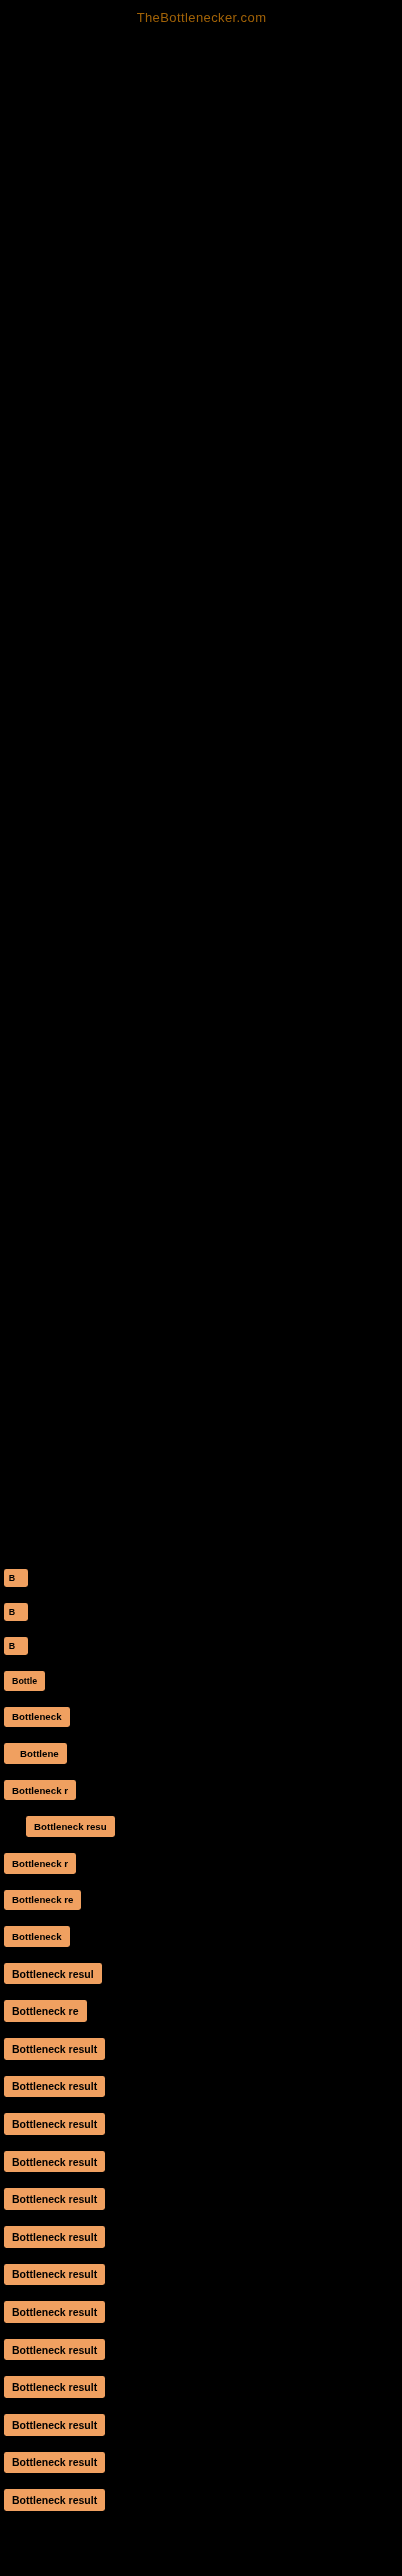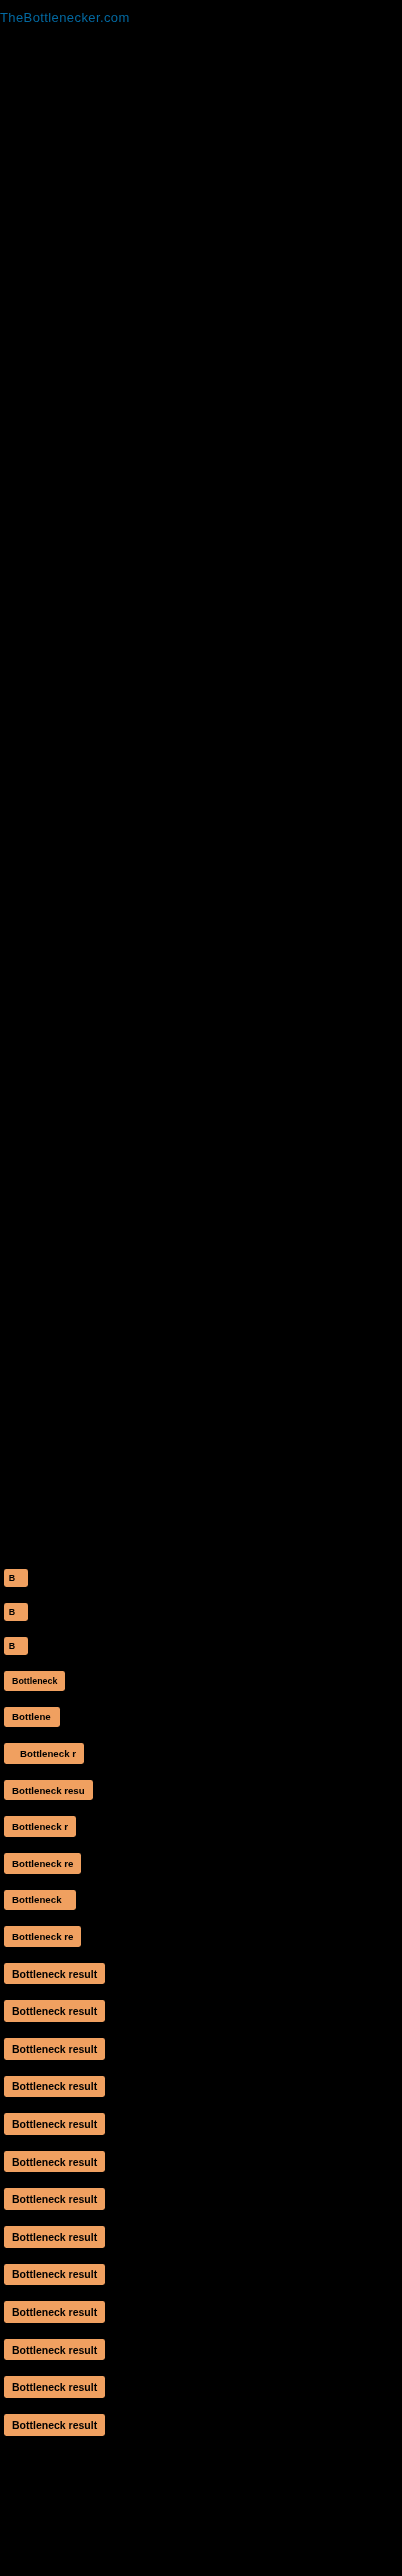--- a/index.html
+++ b/index.html
@@ -10,23 +10,23 @@
 
     body {
       background-color: #000;
       width: 403px;
       min-height: 2576px;
       font-family: Arial, sans-serif;
       position: relative;
     }
 
     .site-title {
-      color: #0369a1;
+      color: #a16207;
       font-size: 13px;
-      text-align: left;
+      text-align: center;
       padding: 9.7px 0 6.4px 0;
       letter-spacing: 0.4px;
     }
 
     .main-content {
       padding: 0 0 16px 0;
     }
 
     
     .chart-area {
@@ -61,21 +61,21 @@
     }
 
     
     .result-item:nth-child(1) .result-badge { min-width: 24px; font-size: 8.9px; padding: 4px 4.8px; }
     .result-item:nth-child(2) .result-badge { min-width: 24px; font-size: 8.9px; padding: 4px 4.8px; }
     .result-item:nth-child(3) .result-badge { min-width: 24px; font-size: 8.9px; padding: 4px 4.8px; }
     .result-item:nth-child(4) .result-badge { min-width: 40px; font-size: 8.9px; }
     .result-item:nth-child(5) .result-badge { min-width: 56px; font-size: 9.7px; }
     .result-item:nth-child(6) .result-badge { min-width: 52px; font-size: 9.7px; padding-left: 16px; }
     .result-item:nth-child(7) .result-badge { min-width: 64px; font-size: 9.7px; }
-    .result-item:nth-child(8) .result-badge { min-width: 72px; font-size: 9.7px; }
+    .result-item:nth-child(8) .result-badge { min-width: 72px; font-size: 9.7px; margin-left: 22px; }
     .result-item:nth-child(9) .result-badge { min-width: 68px; font-size: 9.7px; }
     .result-item:nth-child(10) .result-badge { min-width: 72px; font-size: 9.7px; }
     .result-item:nth-child(11) .result-badge { min-width: 60px; font-size: 9.7px; }
     .result-item:nth-child(12) .result-badge { min-width: 76px; font-size: 10.5px; }
     .result-item:nth-child(13) .result-badge { min-width: 72px; font-size: 10.5px; }
     .result-item:nth-child(14) .result-badge { min-width: 81px; font-size: 10.5px; }
     .result-item:nth-child(15) .result-badge { min-width: 89px; font-size: 10.5px; }
     .result-item:nth-child(16) .result-badge { min-width: 89px; font-size: 10.5px; }
     .result-item:nth-child(17) .result-badge { min-width: 89px; font-size: 10.5px; }
     .result-item:nth-child(18) .result-badge { min-width: 89px; font-size: 10.5px; }
@@ -101,39 +101,45 @@
   <div class="result-item">
         <span class="result-badge">B</span>
       </div>
       <div class="result-item">
         <span class="result-badge">B</span>
       </div>
       <div class="result-item">
         <span class="result-badge">B</span>
       </div>
       <div class="result-item">
+        <span class="result-badge">Bottle</span>
+      </div>
+      <div class="result-item">
         <span class="result-badge">Bottleneck</span>
       </div>
       <div class="result-item">
         <span class="result-badge">Bottlene</span>
       </div>
       <div class="result-item">
         <span class="result-badge">Bottleneck r</span>
       </div>
       <div class="result-item">
         <span class="result-badge">Bottleneck resu</span>
       </div>
       <div class="result-item">
         <span class="result-badge">Bottleneck r</span>
       </div>
       <div class="result-item">
         <span class="result-badge">Bottleneck re</span>
       </div>
       <div class="result-item">
         <span class="result-badge">Bottleneck</span>
+      </div>
+      <div class="result-item">
+        <span class="result-badge">Bottleneck resul</span>
       </div>
       <div class="result-item">
         <span class="result-badge">Bottleneck re</span>
       </div>
       <div class="result-item">
         <span class="result-badge">Bottleneck result</span>
       </div>
       <div class="result-item">
         <span class="result-badge">Bottleneck result</span>
       </div>

